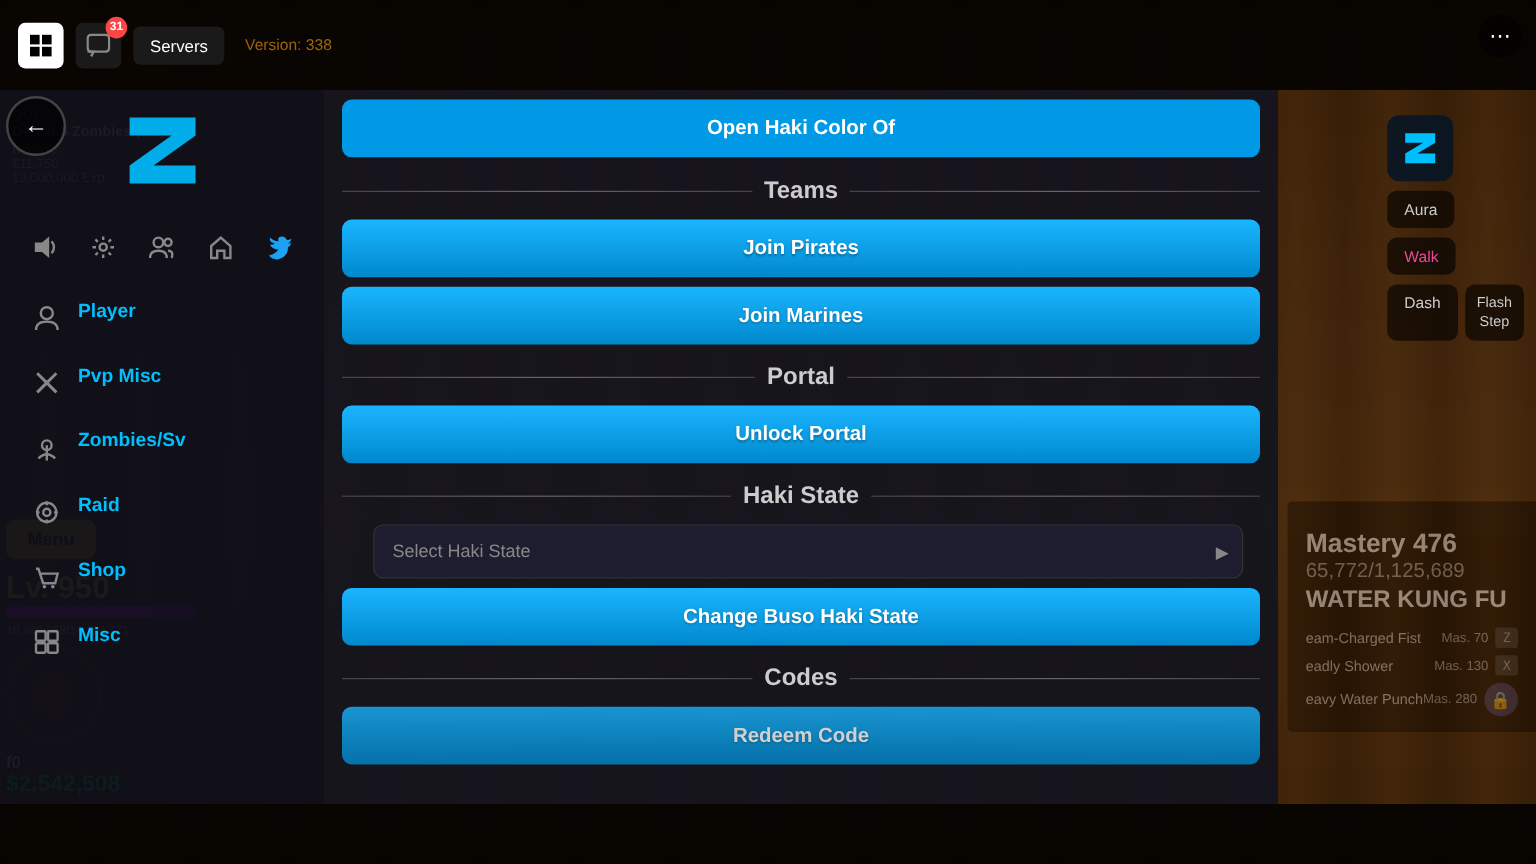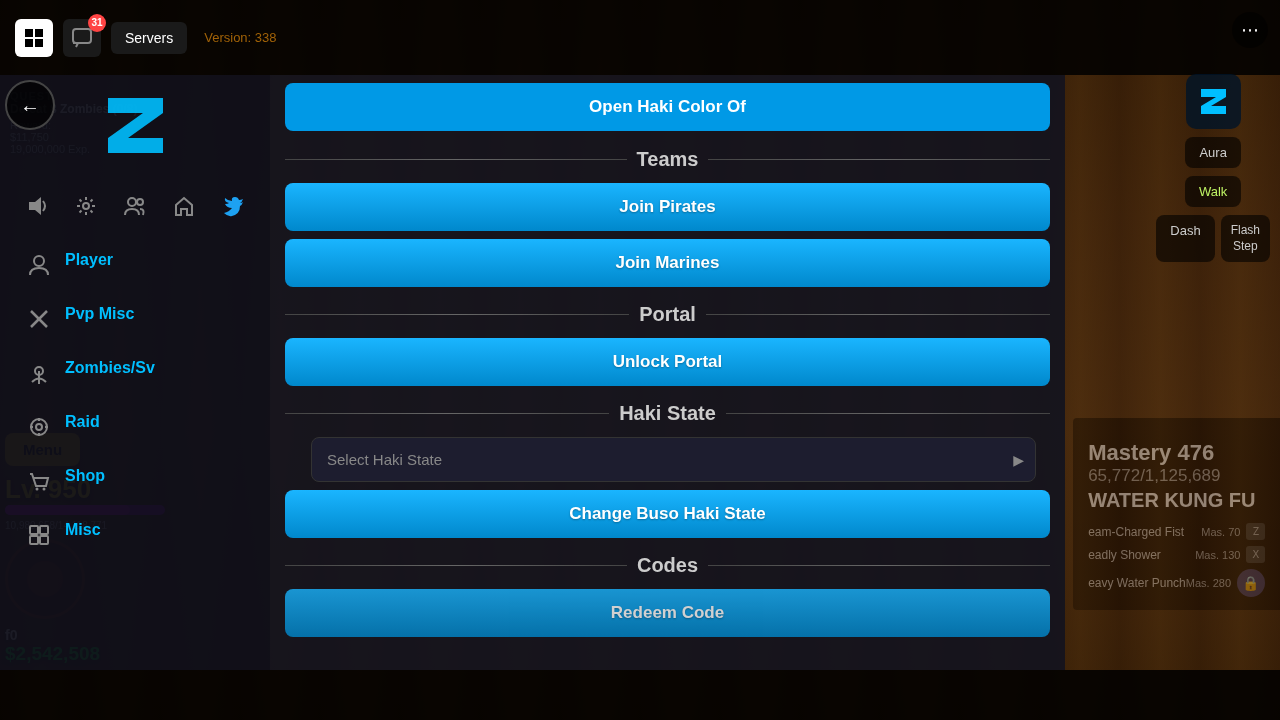--- a/index.html
+++ b/index.html
@@ -726,31 +726,31 @@
   </div>
 
   <div class="joystick-area">
     <div class="joystick-inner"></div>
   </div>
 
   <div class="f0-text">f0</div>
   <div class="money-text">$2,542,508</div>
 </div>
 
-<div style="position:absolute; top:74px; right:10px; z-index:15; display:flex; flex-direction:column; align-items:center; gap:8px;">
+<div style="position:absolute; top:96px; right:10px; z-index:15; display:flex; flex-direction:column; align-items:flex-start; gap:8px;">
 
   <div style="width:55px;height:55px;background:rgba(0,20,40,0.8);border-radius:10px;display:flex;align-items:center;justify-content:center;">
     <svg width="35" height="35" viewBox="0 0 35 35" fill="none">
       <polygon points="5,5 30,5 30,13 15,22 30,22 30,30 5,30 5,22 20,13 5,13" fill="#00bfff"></polygon>
     </svg>
   </div>
 
   <div style="background:rgba(0,0,0,0.6);color:#ccc;padding:8px 14px;border-radius:8px;font-size:13px;cursor:pointer;text-align:center;">Aura</div>
 
-  <div style="background:rgba(0,0,0,0.6);color:#bef264;padding:8px 14px;border-radius:8px;font-size:13px;cursor:pointer;text-align:center;">Walk</div>
+  <div style="background:rgba(0,0,0,0.6);color:#ec4899;padding:8px 14px;border-radius:8px;font-size:13px;cursor:pointer;text-align:center;">Walk</div>
 
   <div style="display:flex;gap:6px;">
     <div style="background:rgba(0,0,0,0.6);color:#ccc;padding:8px 14px;border-radius:8px;font-size:13px;cursor:pointer;">Dash</div>
     <div style="background:rgba(0,0,0,0.6);color:#ccc;padding:8px 10px;border-radius:8px;font-size:12px;cursor:pointer;text-align:center;line-height:1.3;">Flash<br>Step</div>
   </div>
 </div>
 
 <div class="mastery-panel">
   <div style="display:flex;justify-content:space-between;align-items:flex-start;margin-top:12px;">
     <div>

